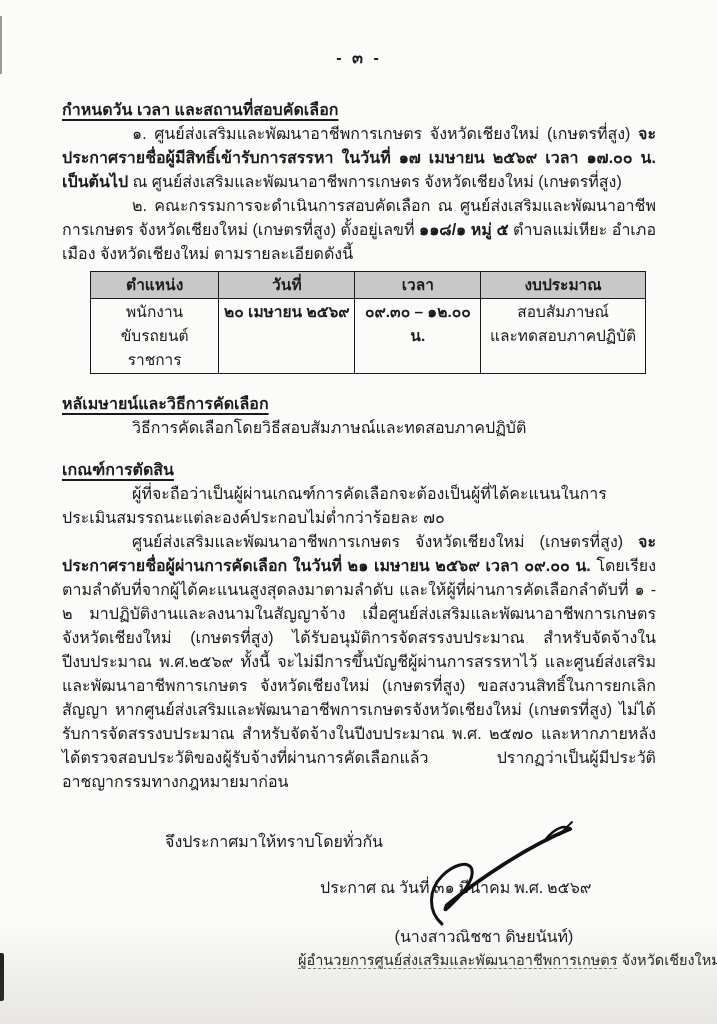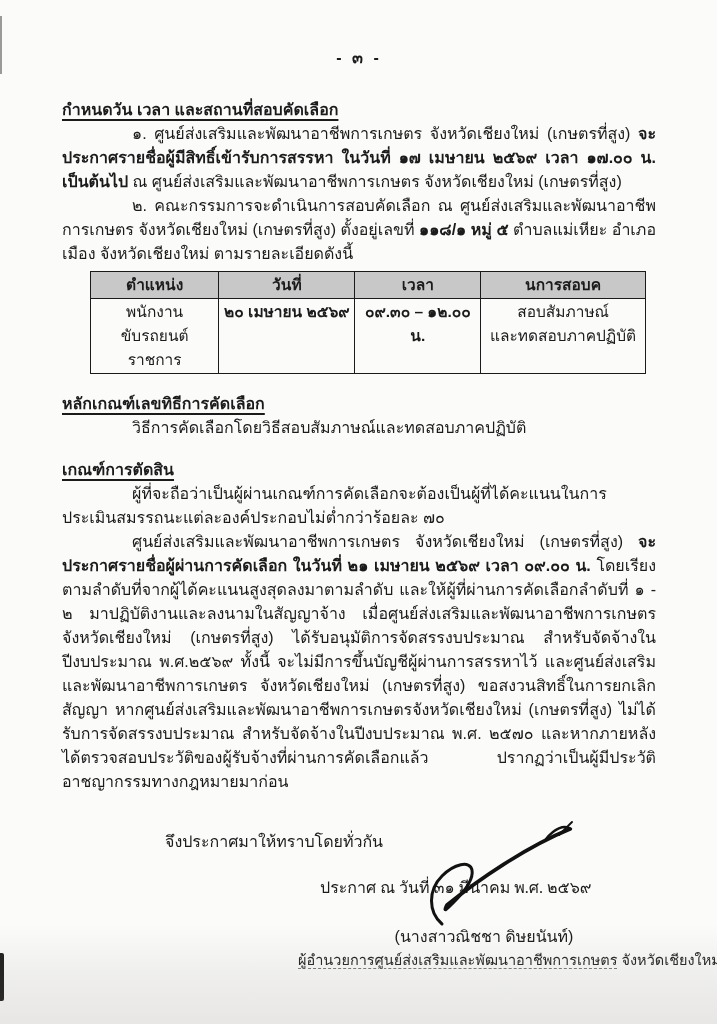--- a/index.html
+++ b/index.html
@@ -87,37 +87,37 @@
 
     <p class="indent"><span>๒. คณะกรรมการจะดำเนินการสอบคัดเลือก ณ ศูนย์ส่งเสริมและพัฒนาอาชีพการเกษตร จังหวัดเชียงใหม่ (เกษตรที่สูง) ตั้งอยู่เลขที่ </span><b>๑๑๘/๑ หมู่ ๕</b><span> ตำบลแม่เหียะ อำเภอเมือง จังหวัดเชียงใหม่ ตามรายละเอียดดังนี้</span></p>
 
     <div class="table-wrap">
       <table>
         <thead>
           <tr>
             <th class="c1">ตำแหน่ง</th>
             <th class="c2">วันที่</th>
             <th class="c3">เวลา</th>
-            <th class="c4">นการสอบค</th>
+            <th class="c4">งบประมาณ</th>
           </tr>
         </thead>
         <tbody>
           <tr>
             <td class="multiline">พนักงาน
 ขับรถยนต์ราชการ</td>
             <td class="bold">๒๐ เมษายน ๒๕๖๙</td>
             <td class="bold">๐๙.๓๐ – ๑๒.๐๐ น.</td>
             <td class="multiline">สอบสัมภาษณ์
 และทดสอบภาคปฏิบัติ</td>
           </tr>
         </tbody>
       </table>
     </div>
 
-    <div class="sec-heading mt18">หลักเกณฑ์เลขทิธีการคัดเลือก</div>
+    <div class="sec-heading mt18">หลัเมษายน์และวิธีการคัดเลือก</div>
     <p class="indent">วิธีการคัดเลือกโดยวิธีสอบสัมภาษณ์และทดสอบภาคปฏิบัติ</p>
 
     <div class="sec-heading mt18">เกณฑ์การตัดสิน</div>
     <p class="indent">ผู้ที่จะถือว่าเป็นผู้ผ่านเกณฑ์การคัดเลือกจะต้องเป็นผู้ที่ได้คะแนนในการประเมินสมรรถนะแต่ละองค์ประกอบไม่ต่ำกว่าร้อยละ ๗๐</p>
 
     <p class="indent"><span>ศูนย์ส่งเสริมและพัฒนาอาชีพการเกษตร จังหวัดเชียงใหม่ (เกษตรที่สูง) </span><b>จะประกาศรายชื่อผู้ผ่านการคัดเลือก ในวันที่ ๒๑ เมษายน ๒๕๖๙ เวลา ๐๙.๐๐ น.</b><span> โดยเรียงตามลำดับที่จากผู้ได้คะแนนสูงสุดลงมาตามลำดับ และให้ผู้ที่ผ่านการคัดเลือกลำดับที่ ๑ - ๒ มาปฏิบัติงานและลงนามในสัญญาจ้าง เมื่อศูนย์ส่งเสริมและพัฒนาอาชีพการเกษตร จังหวัดเชียงใหม่ (เกษตรที่สูง) ได้รับอนุมัติการจัดสรรงบประมาณ สำหรับจัดจ้างในปีงบประมาณ พ.ศ.๒๕๖๙ ทั้งนี้ จะไม่มีการขึ้นบัญชีผู้ผ่านการสรรหาไว้ และศูนย์ส่งเสริมและพัฒนาอาชีพการเกษตร จังหวัดเชียงใหม่ (เกษตรที่สูง) ขอสงวนสิทธิ์ในการยกเลิกสัญญา หากศูนย์ส่งเสริมและพัฒนาอาชีพการเกษตรจังหวัดเชียงใหม่ (เกษตรที่สูง) ไม่ได้รับการจัดสรรงบประมาณ สำหรับจัดจ้างในปีงบประมาณ พ.ศ. ๒๕๗๐ และหากภายหลังได้ตรวจสอบประวัติของผู้รับจ้างที่ผ่านการคัดเลือกแล้ว ปรากฏว่าเป็นผู้มีประวัติอาชญากรรมทางกฎหมายมาก่อน</span></p>
 
     <p class="closing">จึงประกาศมาให้ทราบโดยทั่วกัน</p>
 
     <p class="issued">ประกาศ  ณ วันที่  ๓๑ มีนาคม  พ.ศ. ๒๕๖๙</p>

